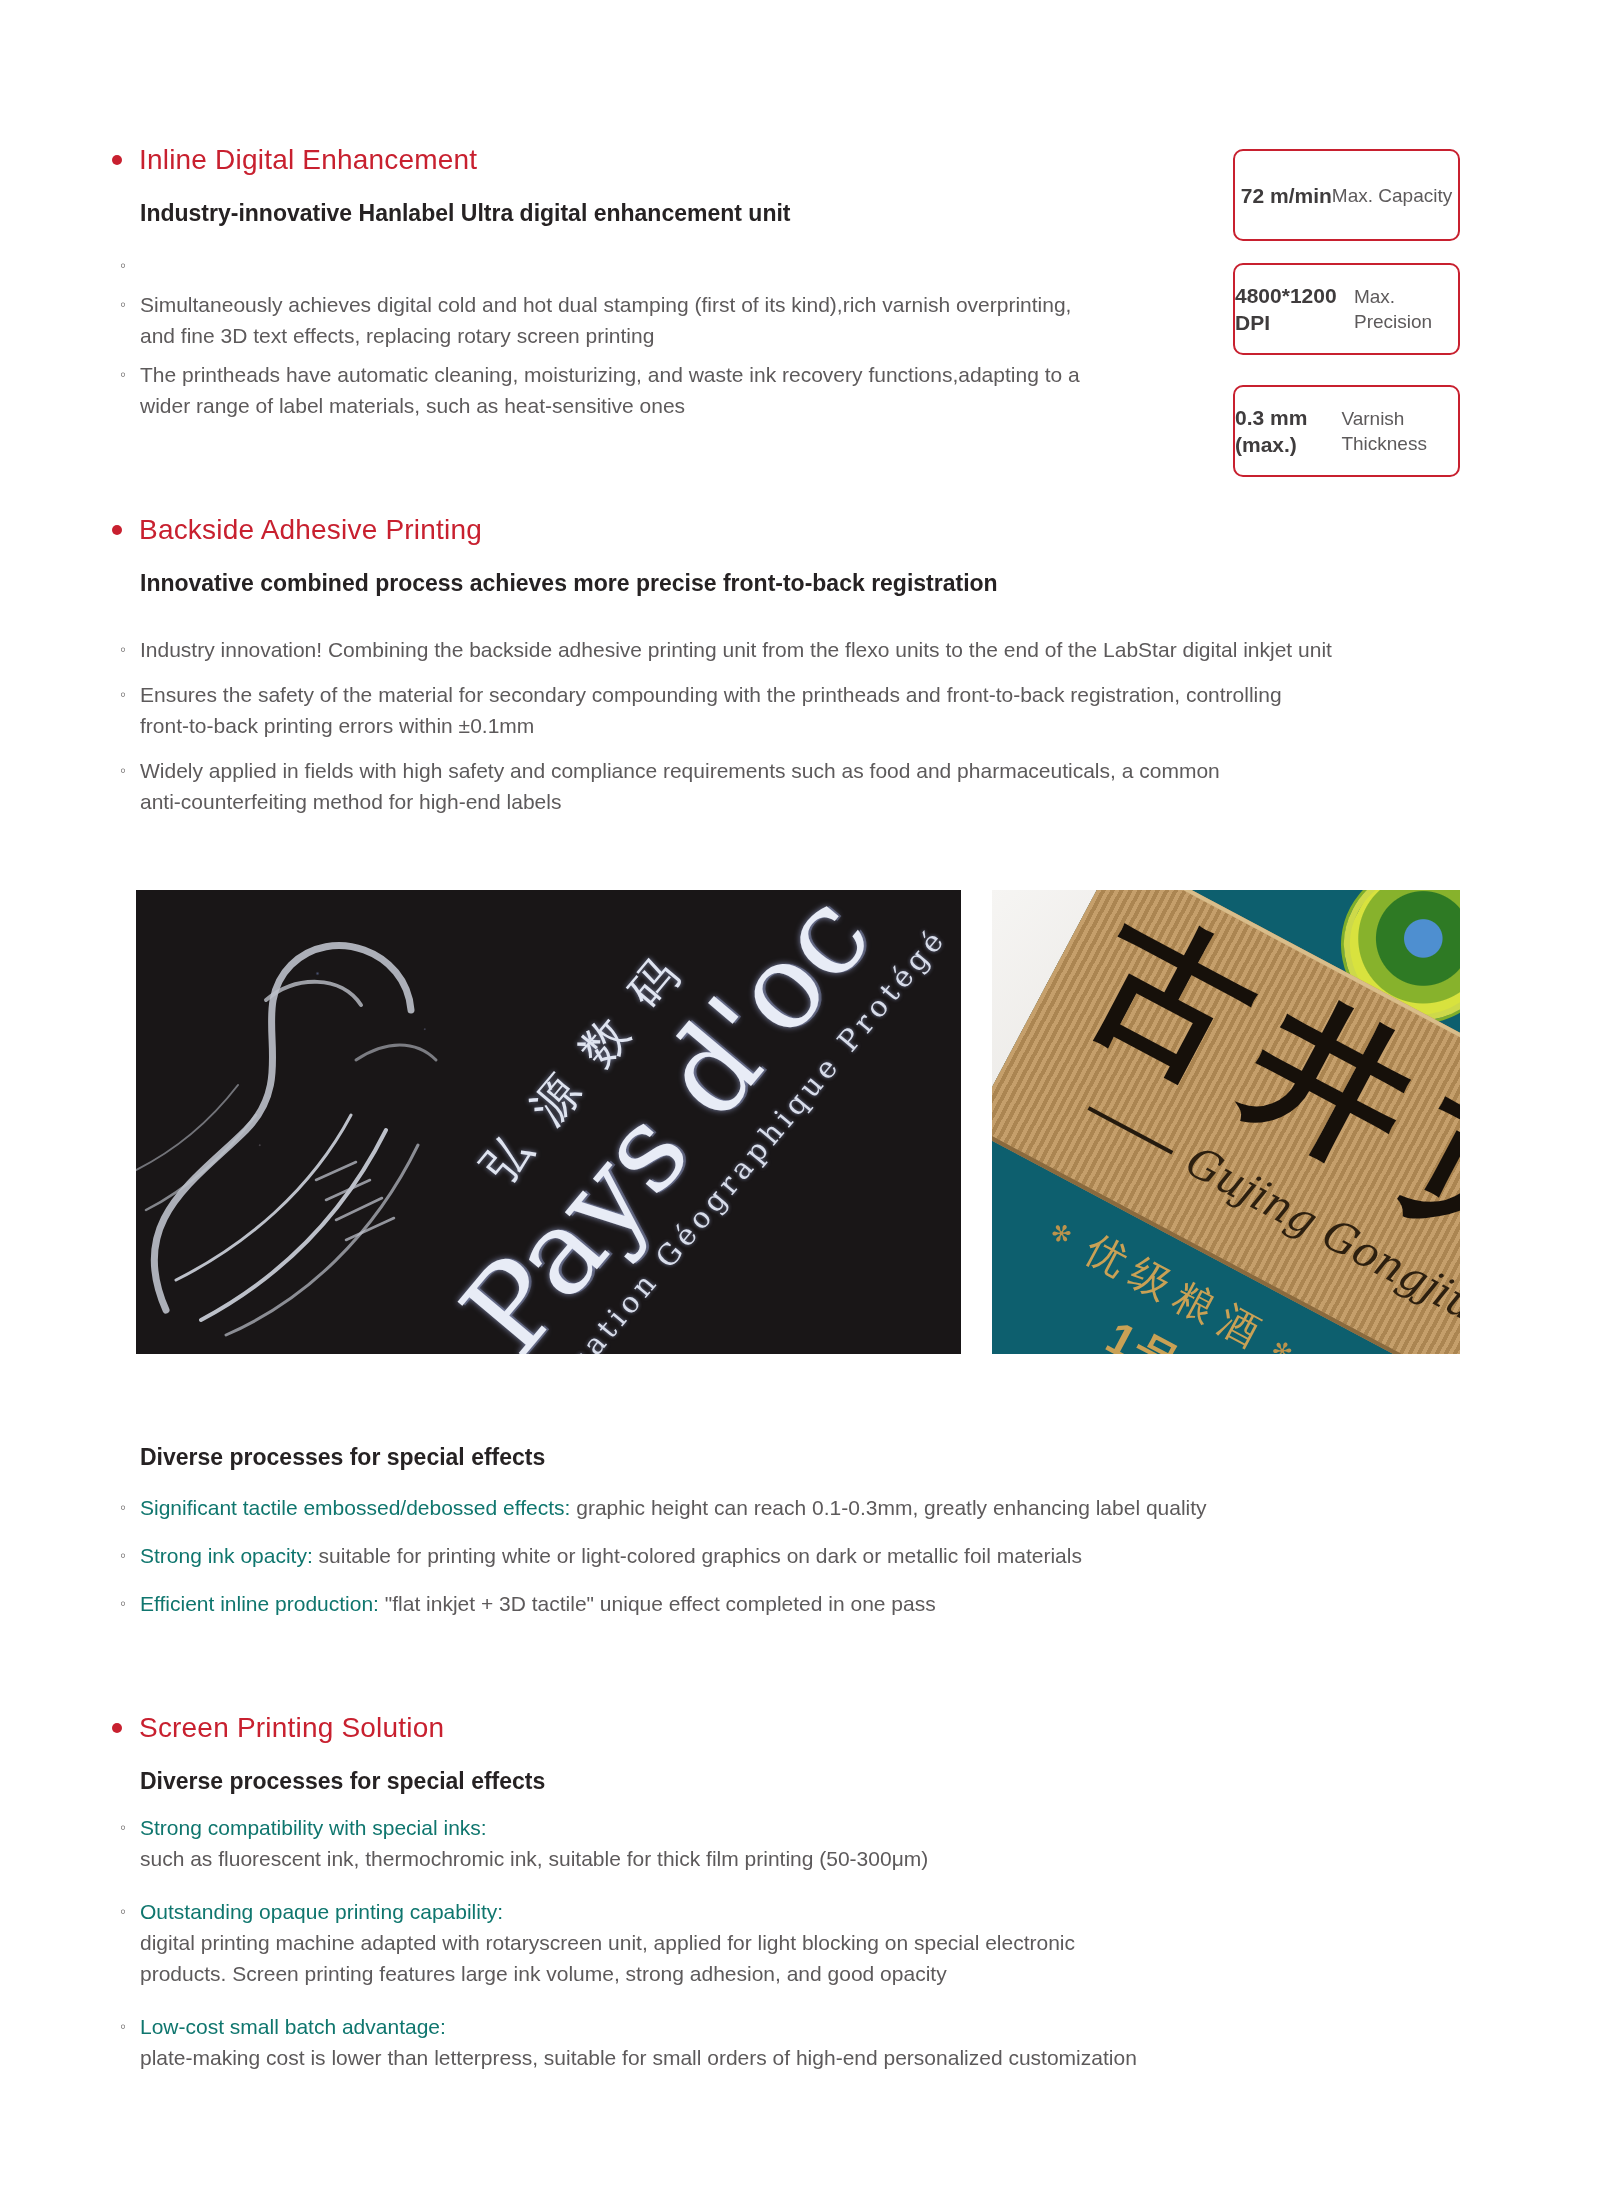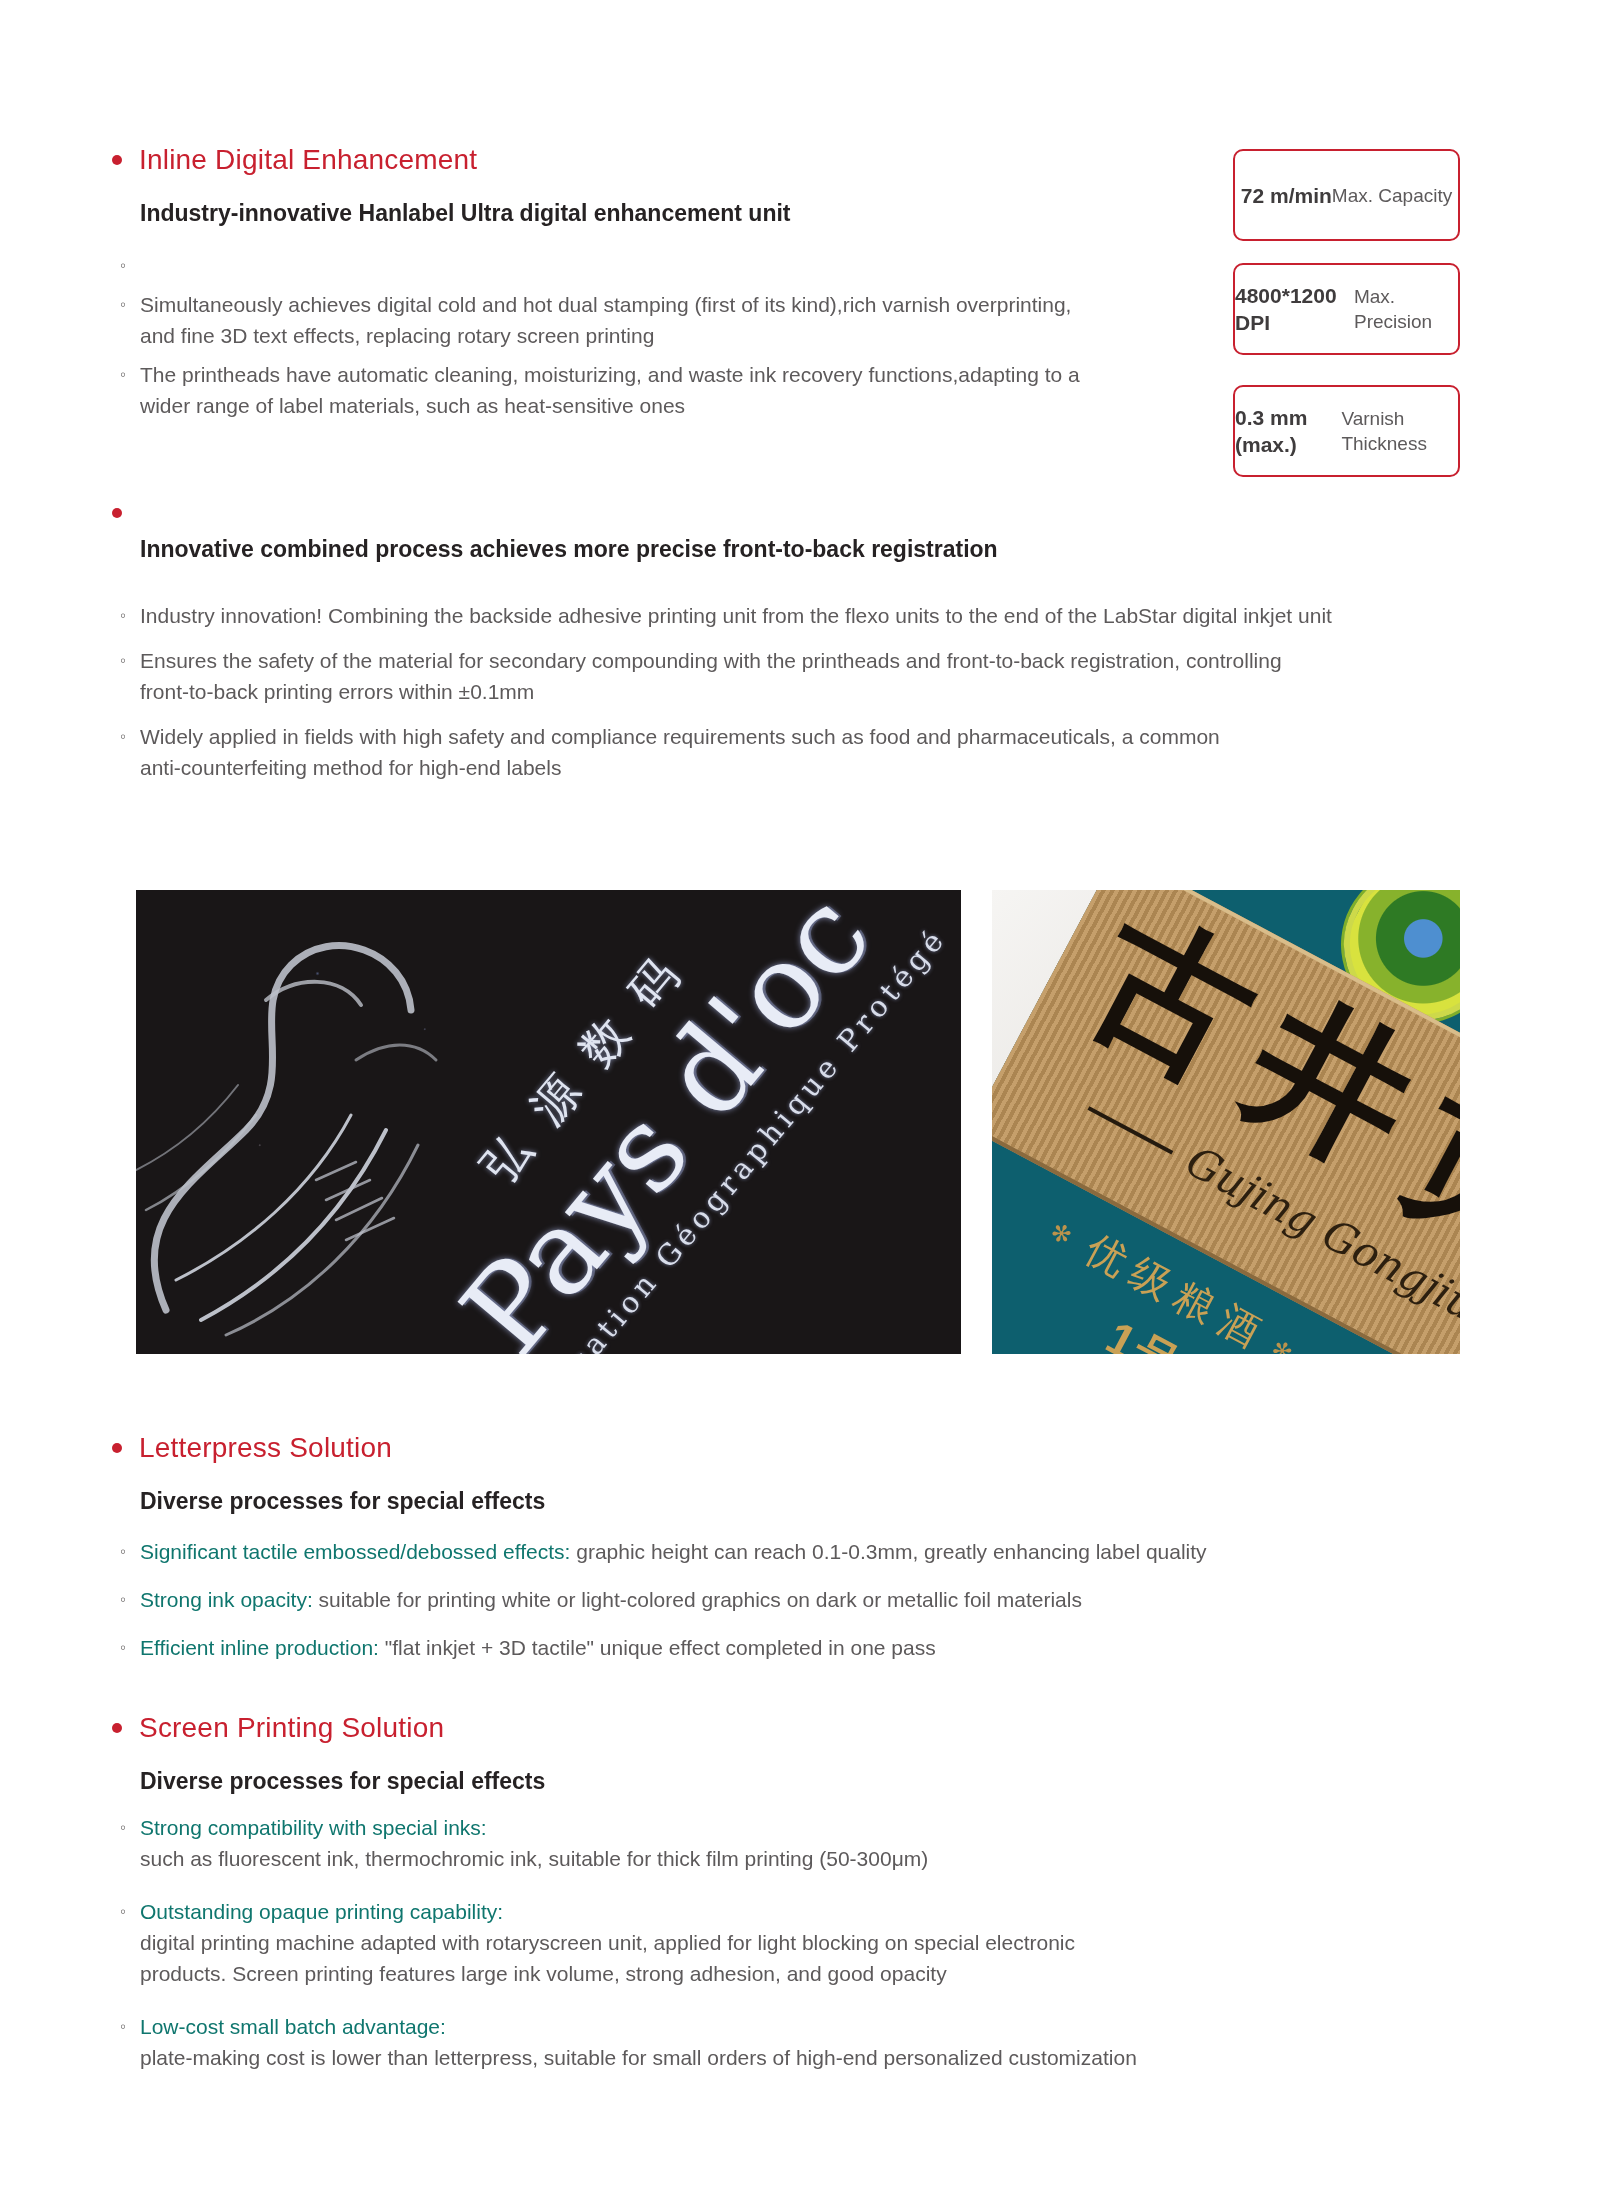--- a/index.html
+++ b/index.html
@@ -114,20 +114,21 @@
     </div>
     <div class="badge" id="badge3">
       <div class="val">0.3 mm (max.)</div>
       <div class="lab">Varnish Thickness</div>
     </div>
   </aside>
 
   <section class="sec" id="sec2">
     <div class="sec-title">
       <span class="sec-dot"></span>
+      <h1>Backside Adhesive Printing</h1>
     </div>
     <div class="sec-sub">Innovative combined process achieves more precise front-to-back registration</div>
     <ul class="blist">
       <li>
           <span class="mk">◦</span>
           <p class="btext">Industry innovation! Combining the backside adhesive printing unit from the flexo units to the end of the LabStar digital inkjet unit</p>
         </li>
       <li>
           <span class="mk">◦</span>
           <p class="btext">Ensures the safety of the material for secondary compounding with the printheads and front-to-back registration, controlling
@@ -169,24 +170,20 @@
       <div class="emblem"></div>
       <div class="gold-panel"></div>
       <div class="pkg-chars">古井贡</div>
       <div class="pkg-script">Gujing Gongjiu</div>
       <div class="pkg-gold-line"><span class="deco">✻</span><span>优级粮酒</span><span class="deco">✻</span></div>
       <div class="pkg-no1">1号</div>
     </div>
   </figure>
 
   <section class="sec" id="sec3">
-    <div class="sec-title">
-      <span class="sec-dot"></span>
-      <h1>Letterpress Solution</h1>
-    </div>
     <div class="sec-sub">Diverse processes for special effects</div>
     <ul class="blist">
       <li>
           <span class="mk">◦</span>
           <p class="btext"><b>Significant tactile embossed/debossed effects:</b> <span>graphic height can reach 0.1-0.3mm, greatly enhancing label quality</span></p>
         </li>
       <li>
           <span class="mk">◦</span>
           <p class="btext"><b>Strong ink opacity:</b> <span>suitable for printing white or light-colored graphics on dark or metallic foil materials</span></p>
         </li>

